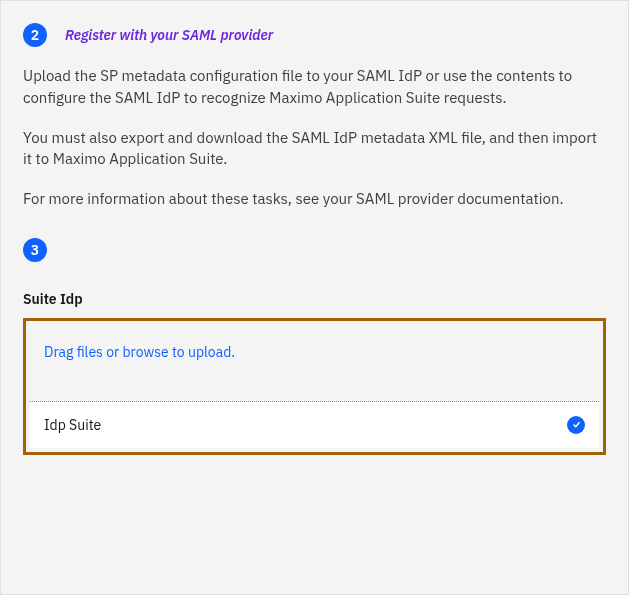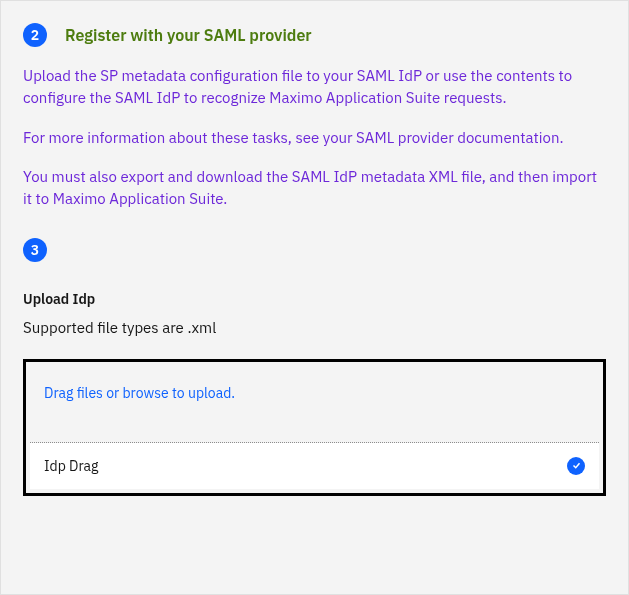--- a/index.html
+++ b/index.html
@@ -33,46 +33,47 @@
       color: #ffffff;
       display: flex;
       align-items: center;
       justify-content: center;
       font-size: 14px;
       font-weight: 600;
       margin-right: 18px;
       flex-shrink: 0;
     }
     .step-title {
-      font-size: 16px;
+      font-size: 14px;
       font-weight: 600;
-      color: #4d7c0f;
+      color: #6d28d9;
+      font-style: italic;
     }
     .step-desc {
       font-size: 15px;
-      color: #6d28d9;
+      color: #404040;
       line-height: 1.45;
       margin-bottom: 18px;
     }
     .step-block {
       margin-bottom: 28px;
     }
     .upload-section-label {
       font-size: 14px;
       font-weight: 600;
       color: #161616;
       margin-bottom: 10px;
     }
     .supported-types {
       font-size: 15px;
       color: #161616;
       margin-bottom: 22px;
     }
     .upload-widget {
-      border: 3px solid #000000;
+      border: 3px solid #a16207;
       padding: 4px;
     }
     .dropzone {
       background: #f4f4f4;
       border: none;
       border-bottom: 1px dotted #8d8d8d;
       padding: 16px 14px 40px 14px;
       cursor: pointer;
     }
     .dropzone-text {
@@ -111,40 +112,39 @@
 <body>
 
 <div class="container">
 
   <div class="step-block">
     <div class="step-header">
       <div class="step-number">2</div>
       <div class="step-title">Register with your SAML provider</div>
     </div>
     <p class="step-desc">Upload the SP metadata configuration file to your SAML IdP or use the contents to configure the SAML IdP to recognize Maximo Application Suite requests.</p>
+    <p class="step-desc">You must also export and download the SAML IdP metadata XML file, and then import it to Maximo Application Suite.</p>
     <p class="step-desc">For more information about these tasks, see your SAML provider documentation.</p>
-    <p class="step-desc">You must also export and download the SAML IdP metadata XML file, and then import it to Maximo Application Suite.</p>
   </div>
 
   <div class="step-block">
     <div class="step-header">
       <div class="step-number">3</div>
     </div>
   </div>
 
   <div>
-    <div class="upload-section-label">Upload Idp</div>
-    <div class="supported-types">Supported file types are .xml</div>
+    <div class="upload-section-label">Suite Idp</div>
 
     <div class="upload-widget">
       <div class="dropzone">
         <span class="dropzone-text">Drag files or browse to upload.</span>
       </div>
       <div class="file-row">
-        <span class="file-name">Idp Drag</span>
+        <span class="file-name">Idp Suite</span>
         <span class="check-icon">
           <svg viewBox="0 0 12 12">
               <polyline points="2,6 5,9 10,3"></polyline>
             </svg>
         </span>
       </div>
     </div>
   </div>
 
 </div>

